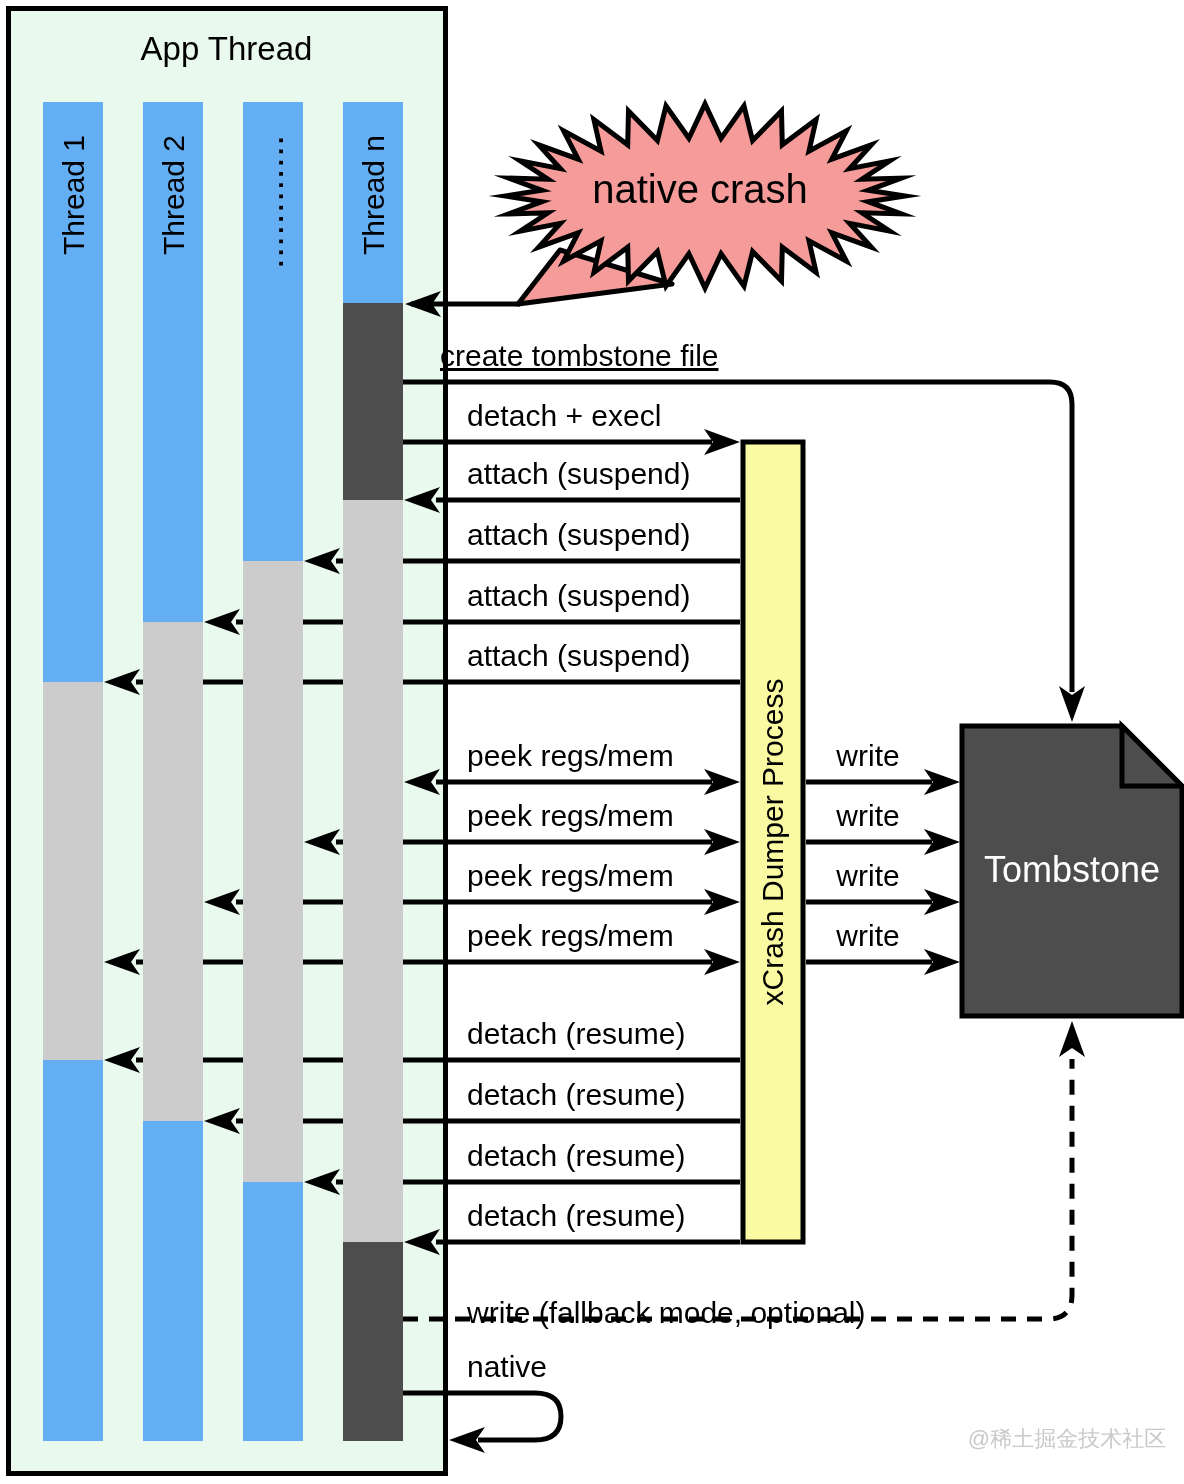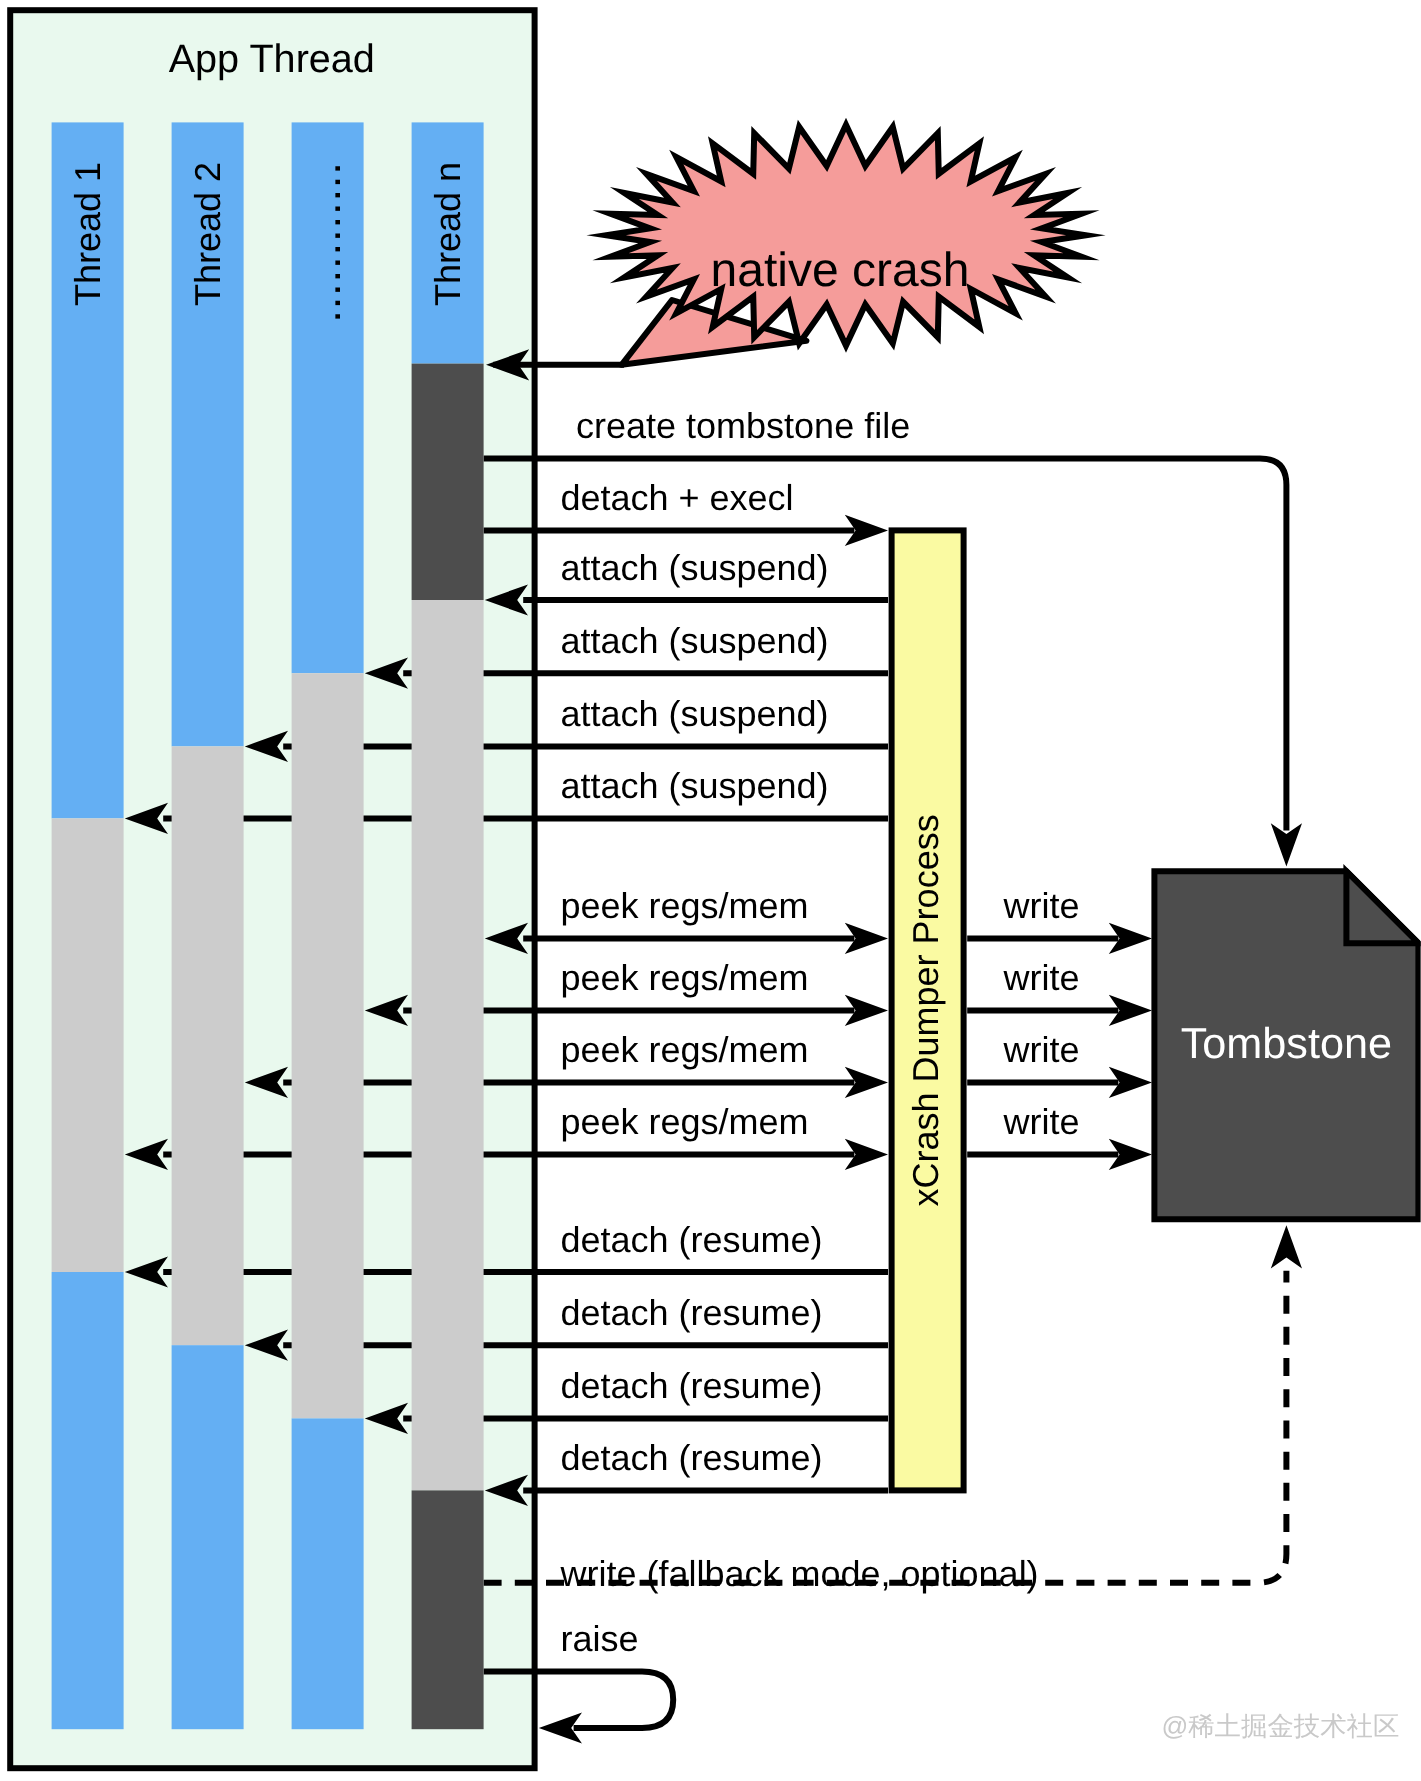--- a/index.html
+++ b/index.html
@@ -125,23 +125,23 @@
     </g>
   </svg>
 
   <div class="lbl title" style="left:8px; top:32px; width:437px;">App Thread</div>
 
   <div class="lbl rot" style="left:74px; top:195px;">Thread 1</div>
   <div class="lbl rot" style="left:174px; top:195px;">Thread 2</div>
   <div class="lbl rot dots" style="left:274px; top:200px;">............</div>
   <div class="lbl rot" style="left:374px; top:195px;">Thread n</div>
 
-  <div class="lbl bubble-text center" style="left:505px; top:172px; width:390px;margin-top:36px;">native crash</div>
+  <div class="lbl bubble-text center" style="left:505px; top:172px; width:390px;">native crash</div>
 
-  <div class="lbl" style="left:480px; top:339px;">create tombstone file</div>
+  <div class="lbl" style="left:440px; top:339px;text-decoration:underline;">create tombstone file</div>
   <div class="lbl" style="left:467px; top:399px;">detach + execl</div>
 
   <div class="lbl" style="left:467px; top:457px;">attach (suspend)</div>
   <div class="lbl" style="left:467px; top:518px;">attach (suspend)</div>
   <div class="lbl" style="left:467px; top:579px;">attach (suspend)</div>
   <div class="lbl" style="left:467px; top:639px;">attach (suspend)</div>
 
   <div class="lbl" style="left:467px; top:739px;">peek regs/mem</div>
   <div class="lbl" style="left:467px; top:799px;">peek regs/mem</div>
   <div class="lbl" style="left:467px; top:859px;">peek regs/mem</div>
@@ -151,20 +151,20 @@
   <div class="lbl center" style="left:793px; top:799px; width:150px;">write</div>
   <div class="lbl center" style="left:793px; top:859px; width:150px;">write</div>
   <div class="lbl center" style="left:793px; top:919px; width:150px;">write</div>
 
   <div class="lbl" style="left:467px; top:1017px;">detach (resume)</div>
   <div class="lbl" style="left:467px; top:1078px;">detach (resume)</div>
   <div class="lbl" style="left:467px; top:1139px;">detach (resume)</div>
   <div class="lbl" style="left:467px; top:1199px;">detach (resume)</div>
 
   <div class="lbl" style="left:467px; top:1276px;margin-top:20px;">write (fallback mode, optional)</div>
-  <div class="lbl" style="left:467px; top:1350px;">raise</div>
+  <div class="lbl" style="left:467px; top:1350px;">native</div>
 
   <div class="lbl rot" style="left:773px; top:842px;">xCrash Dumper Process</div>
 
   <div class="lbl watermark center" style="left:950px; top:1422px; width:234px;">@稀土掘金技术社区</div>
 
   <div class="lbl tomb center" style="left:962px; top:853px; width:220px;">Tombstone</div>
 </div>
 
 </body></html>

